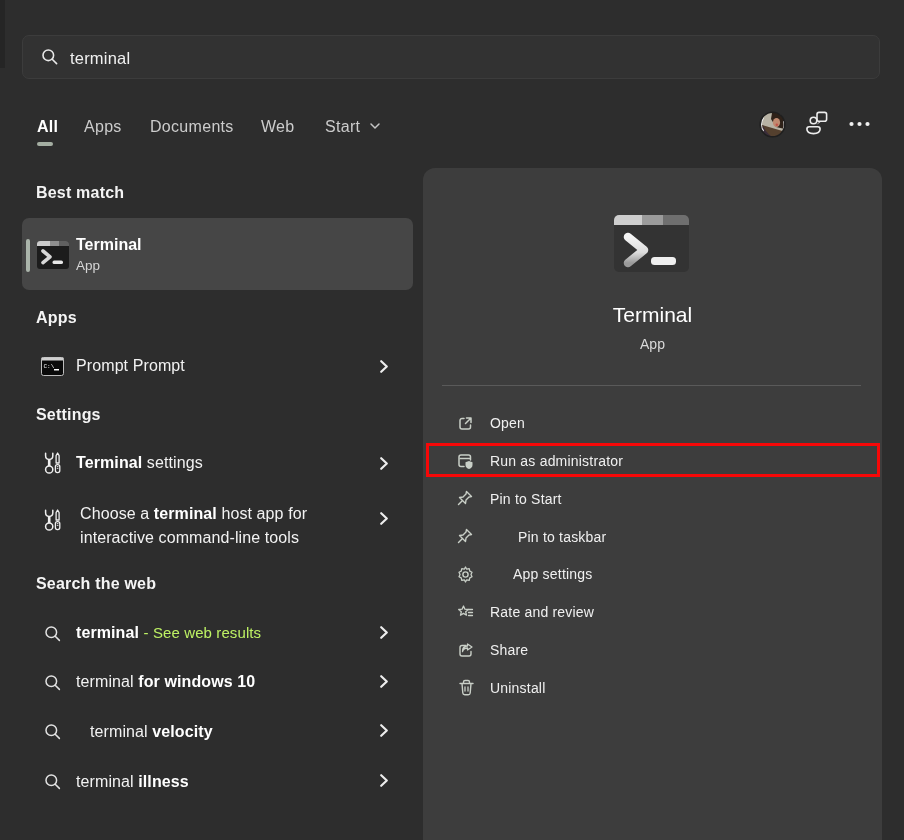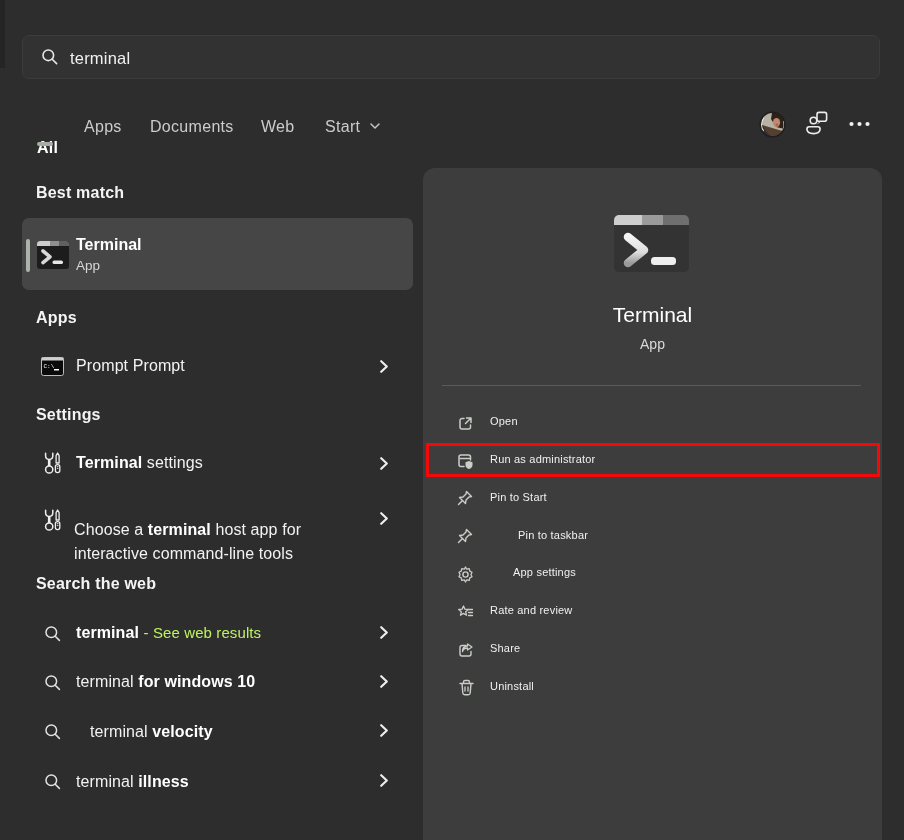--- a/index.html
+++ b/index.html
@@ -3,37 +3,37 @@
 <meta charset="utf-8">
 <style>
   html,body{margin:0;padding:0;}
   body{width:904px;height:840px;background:#2d2d2d;font-family:"Liberation Sans",sans-serif;overflow:hidden;position:relative;}
   .abs{position:absolute;}
   
   #searchbar{left:22px;top:35px;width:858px;height:44px;background:#323232;border:1px solid #3c3c3c;border-radius:7px;box-sizing:border-box;}
   #searchtext{left:70px;top:49px;font-size:16.5px;color:#f0f0f0;letter-spacing:0.2px;}
   
   .tab{font-size:16px;color:#cccccc;top:118px;letter-spacing:0.3px;}
-  #tab-all{left:37px;color:#ffffff;font-weight:bold;margin-top:21px;}
+  #tab-all{left:37px;color:#ffffff;font-weight:bold;}
   #underline{left:37px;top:142px;width:16px;height:3.5px;background:#a4aea2;border-radius:2px;}
   
   .header{font-size:16px;letter-spacing:0.2px;font-weight:bold;color:#f4f4f4;}
   
   #bestrow{left:22px;top:218px;width:391px;height:72px;background:#464646;border-radius:7px;}
   #accent{left:25.5px;top:239px;width:4px;height:33px;background:#aab4aa;border-radius:2px;}
   .rowtitle{font-size:16px;font-weight:bold;color:#ffffff;}
   .rowsub{font-size:13.5px;color:#d6d6d6;}
   .rowtext{font-size:16px;letter-spacing:0.1px;color:#f2f2f2;}
   .rowtext b{font-weight:bold;color:#ffffff;}
   
   #panel{left:423px;top:168px;width:459px;height:672px;background:#3d3d3d;border-radius:12px 12px 0 0;}
   #paneltitle{left:423px;top:303px;width:459px;text-align:center;font-size:21px;color:#ffffff;}
   #panelsub{left:423px;top:336px;width:459px;text-align:center;font-size:14px;color:#d9d9d9;}
   #divider{left:442px;top:385px;width:419px;height:1px;background:#5a5a5a;}
-  .action{font-size:11px;color:#f0f0f0;letter-spacing:0.2px;}
+  .action{font-size:14px;color:#f0f0f0;letter-spacing:0.2px;}
   #redrect{left:426px;top:443px;width:454px;height:34px;border:3px solid #f70808;box-sizing:border-box;}
   svg{display:block;}
 </style>
 </head>
 <body>
 <div class="abs" style="left:0;top:0;width:5px;height:68px;background:#252525;"></div>
 
 <div class="abs" id="searchbar"></div>
 <svg class="abs" style="left:41px;top:48px" width="18" height="18" viewBox="0 0 18 18">
     <circle cx="7.3" cy="7.3" r="5.3" fill="none" stroke="#e8e8e8" stroke-width="1.6"></circle>
@@ -125,21 +125,21 @@
   </svg>
 
 <svg class="abs" style="left:44px;top:509px" width="17" height="22" viewBox="0 0 17 22">
   <path d="M1.6 1.2 v2.6 c0 2.1 1.6 3.6 3.6 3.6 s3.6-1.5 3.6-3.6 V1.2" fill="none" stroke="#eeeeee" stroke-width="1.5" stroke-linecap="round"></path>
   <path d="M5.2 7.4 V14" stroke="#eeeeee" stroke-width="2.6"></path>
   <path d="M5.2 21 a3.6 3.6 0 0 1-3.6-3.6 c0-1.9 1.6-3.4 3.6-3.4 s3.6 1.5 3.6 3.4 A3.6 3.6 0 0 1 5.2 21 z" fill="none" stroke="#eeeeee" stroke-width="1.5"></path>
   <path d="M13.6 1 l-1.5 2.6 v7.4 h3 V3.6 z" fill="none" stroke="#eeeeee" stroke-width="1.3" stroke-linejoin="round"></path>
   <rect x="11.4" y="12.6" width="4.4" height="8" rx="2" fill="none" stroke="#eeeeee" stroke-width="1.3"></rect>
   <path d="M12.8 14.6 h1.6 M12.8 16.4 h1.6" stroke="#eeeeee" stroke-width="0.9"></path>
 </svg>
-<div class="abs rowtext" style="left:74px;top:502px;line-height:24px;margin-top:16px;">Choose a <b>terminal</b> host app for<br>interactive command-line tools</div>
+<div class="abs rowtext" style="left:80px;top:502px;line-height:24px;">Choose a <b>terminal</b> host app for<br>interactive command-line tools</div>
 <svg class="abs" style="left:379px;top:511px" width="10" height="15" viewBox="0 0 10 15">
     <path d="M2.2 2.2 L7.8 7.5 L2.2 12.8" fill="none" stroke="#ededed" stroke-width="2.2" stroke-linecap="round" stroke-linejoin="round"></path>
   </svg>
 
 <div class="abs header" style="left:36px;top:575px">Search the web</div>
 
 <svg class="abs" style="left:44px;top:625px" width="18" height="18" viewBox="0 0 18 18">
     <circle cx="7.3" cy="7.3" r="5.3" fill="none" stroke="#e2e2e2" stroke-width="1.5"></circle>
     <line x1="11.2" y1="11.2" x2="15.4" y2="15.4" stroke="#e2e2e2" stroke-width="1.5" stroke-linecap="round"></line>
   </svg>

